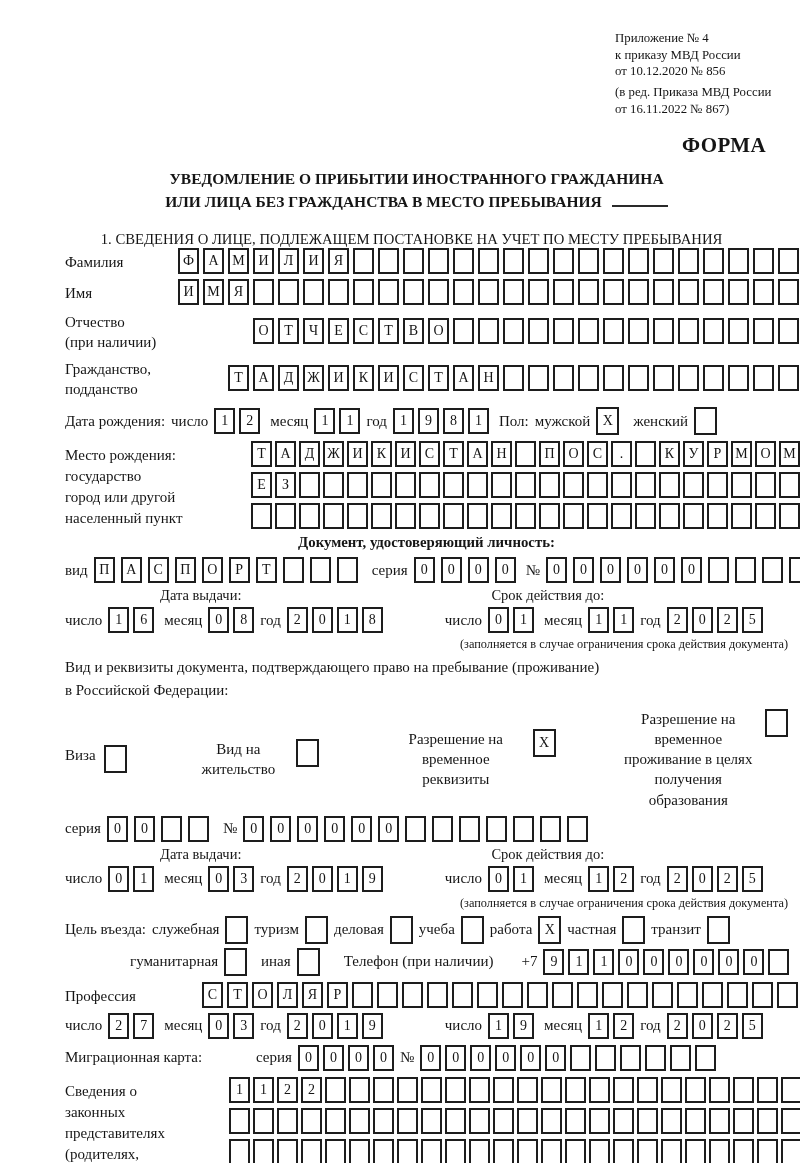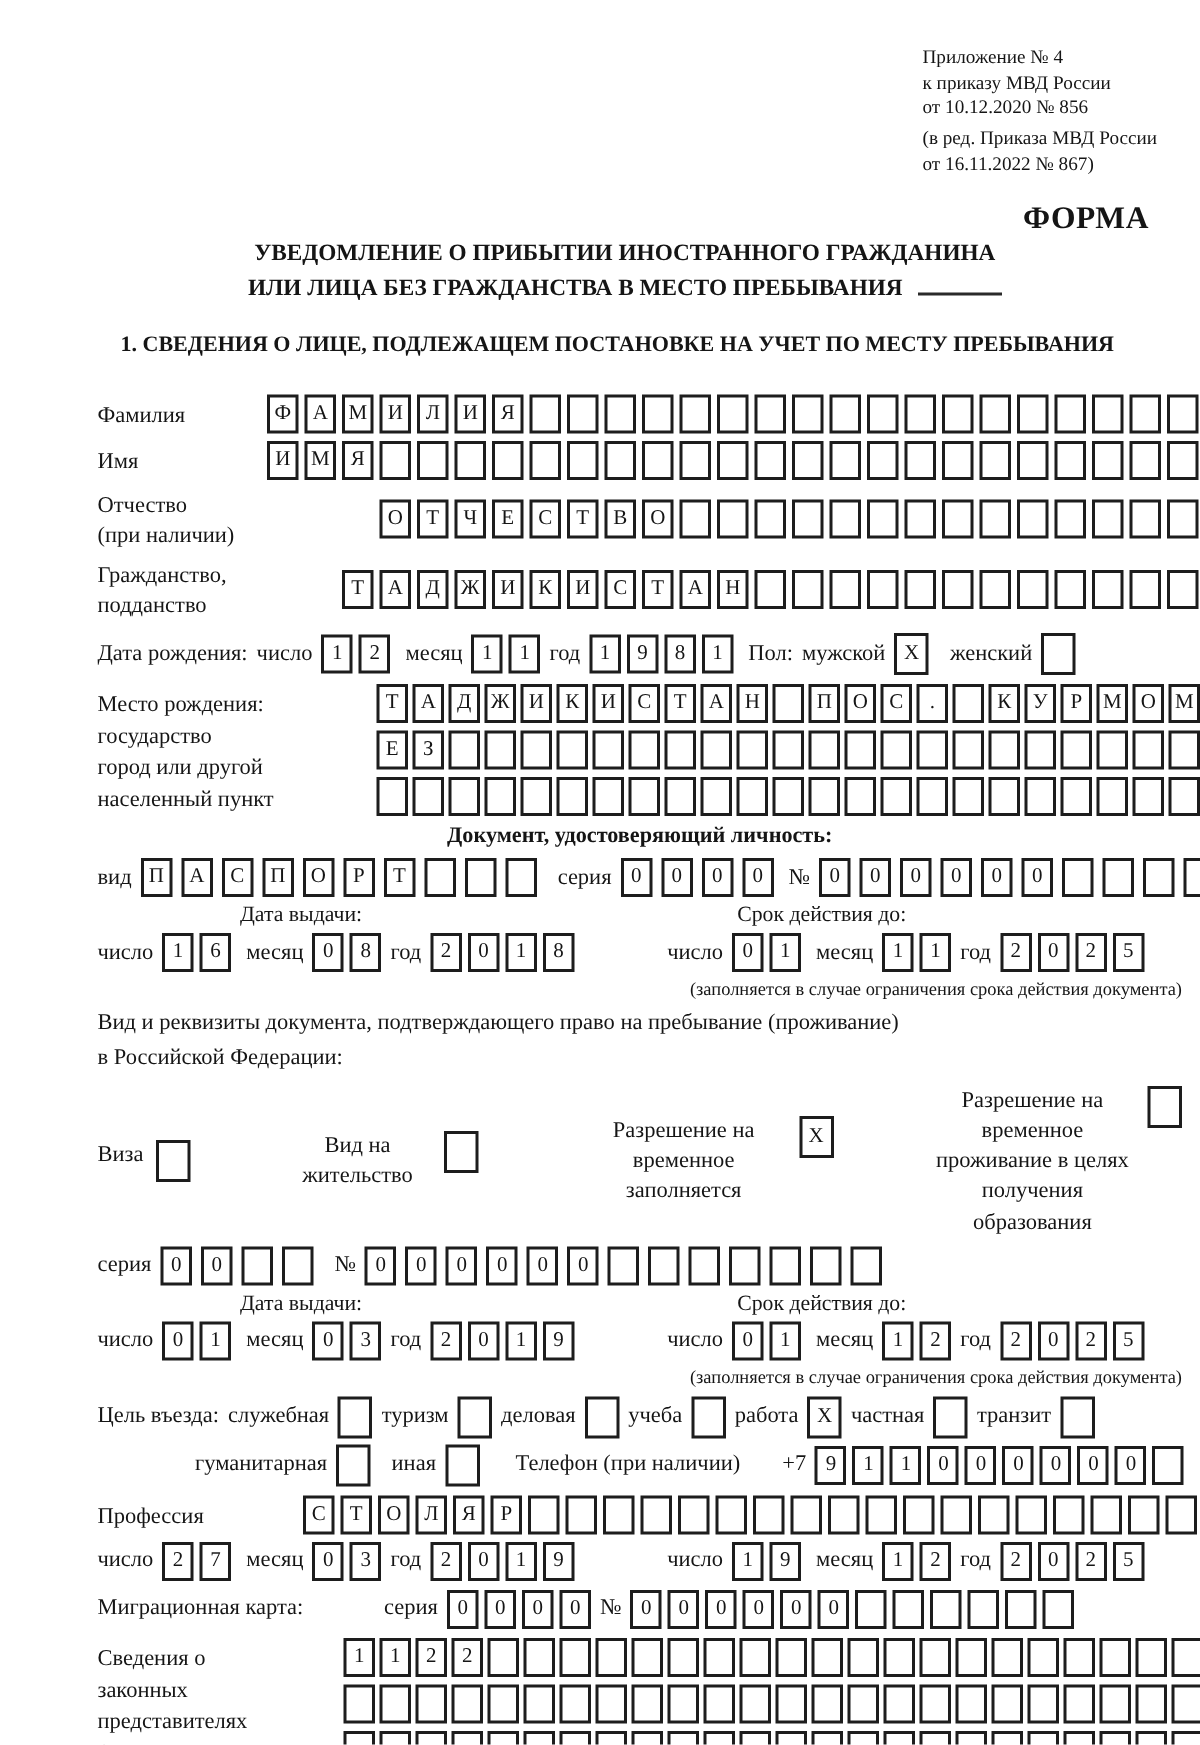--- a/index.html
+++ b/index.html
@@ -1,23 +1,23 @@
 <!DOCTYPE html>
 <html><head>
 <meta charset="utf-8">
 <style>
   html,body{margin:0;padding:0;background:#fff;}
   body{width:800px;height:1163px;overflow:hidden;font-family:"Liberation Serif",serif;color:#151515;}
   .page{box-sizing:border-box;width:800px;height:1163px;padding:30px 12px 0 65px;}
   .appendix{margin-left:550px;font-size:12.8px;line-height:1.3;}
   .appendix .gap{height:4px;}
   .forma{text-align:right;padding-right:22px;font-weight:bold;font-size:21px;margin-top:16px;letter-spacing:.4px;}
-  .title{text-align:center;font-weight:bold;font-size:15.5px;line-height:1.45;margin-left:-20px;}
+  .title{text-align:center;font-weight:bold;font-size:15.5px;line-height:1.45;margin-top:10px;margin-left:-20px;}
   .blank{display:inline-block;width:56px;border-bottom:2.2px solid #2a2a2a;height:.9em;margin-left:10px;}
-  .sec1{font-weight:bold;font-size:14.7px;text-align:center;margin:18px 0 24px -30px;}
+  .sec1{font-weight:normal;font-size:14.7px;text-align:center;margin:18px 0 0 -30px;}
   .row{display:flex;align-items:center;margin-bottom:5px;gap:46px;}
   .lbl{flex:none;font-size:15px;line-height:1.3;padding-top:3px;}
   .cells{display:flex;gap:4px;}
   .cells.tight{gap:3px;}
   .cells.wide{gap:6px;}
   .cell{flex:none;box-sizing:content-box;width:17px;height:22px;border:2px solid #1d1d1d;display:flex;align-items:center;justify-content:center;font-size:14px;background:#fff;}
   .cb .cell{width:19px;height:24px;}
   .stack{display:flex;flex-direction:column;gap:5px;}
   .dl{font-size:15px;margin-right:6px;white-space:nowrap;}
   .drow{display:flex;align-items:center;margin-bottom:4px;}
@@ -398,21 +398,21 @@
     </div>
     <div class="opt" style="margin-left:16px">
       <span class="optlbl">Вид на жительство</span>
       <div class="cells cb">
           <div class="cell"></div>
         </div>
     </div>
     <div class="opt" style="margin-left:22px">
       <span class="optlbl">
         <span>Разрешение на временное</span><br>
-        <span>заполняется</span>
+        <span>реквизиты</span>
       </span>
       <div class="cells cb">
           <div class="cell">X</div>
         </div>
     </div>
     <div class="opt" style="margin-left:18px">
       <span class="optlbl">
         <span>Разрешение на временное</span><br>
         <span>проживание в целях</span><br>
         <span>получения образования</span>

